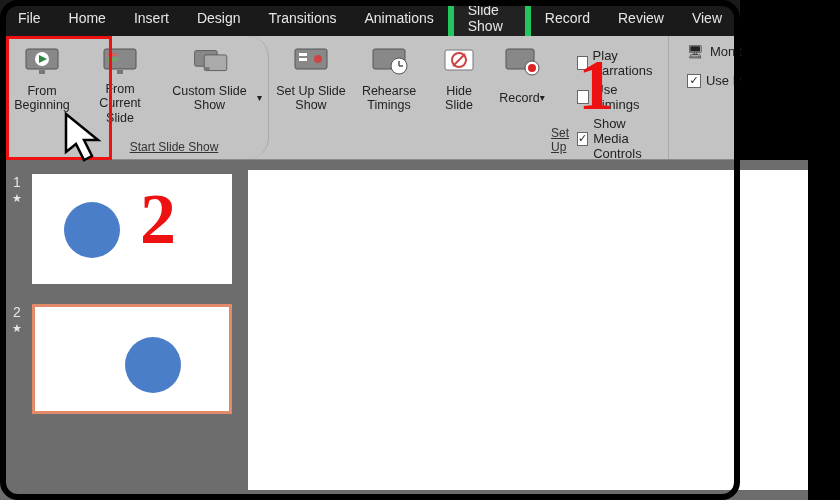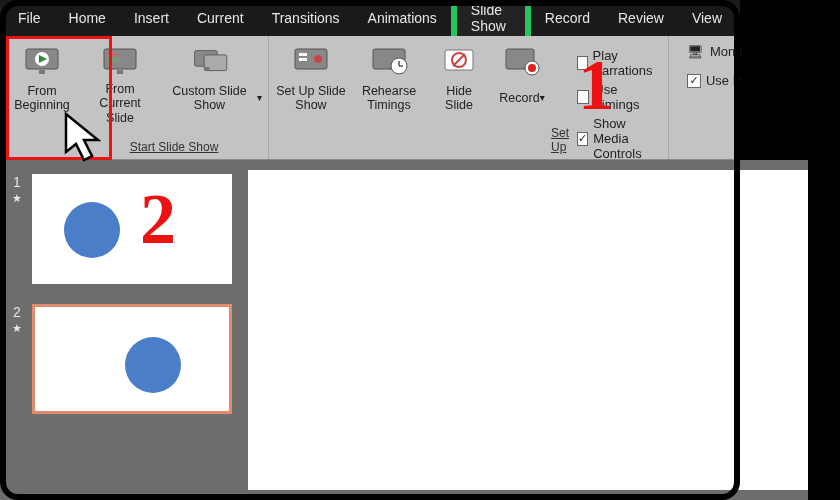--- a/index.html
+++ b/index.html
@@ -53,32 +53,32 @@
 </style>
 </head>
 <body>
 
 <div class="app">
 
   <div class="menubar">
     <div class="tab">File</div>
     <div class="tab">Home</div>
     <div class="tab">Insert</div>
-    <div class="tab">Current</div>
+    <div class="tab">Design</div>
     <div class="tab">Transitions</div>
     <div class="tab">Animations</div>
     <div class="tab active">Slide Show</div>
     <div class="tab">Record</div>
     <div class="tab">Review</div>
     <div class="tab">View</div>
   </div>
 
   <div class="ribbon">
 
-    <div class="group" style="width:300px;">
+    <div class="group" style="width:300px;border-radius:21px;">
       <div class="row">
         <div class="cmd">
           <div class="icn">
             <svg width="40" height="30" viewBox="0 0 40 30">
                 <rect x="4" y="3" width="32" height="20" rx="2" fill="#888" stroke="#555"></rect>
                 <circle cx="20" cy="13" r="7" fill="#fff"></circle>
                 <polygon points="17,9 17,17 25,13" fill="#2b8a3e"></polygon>
                 <rect x="17" y="24" width="6" height="4" fill="#777"></rect>
               </svg>
           </div>

